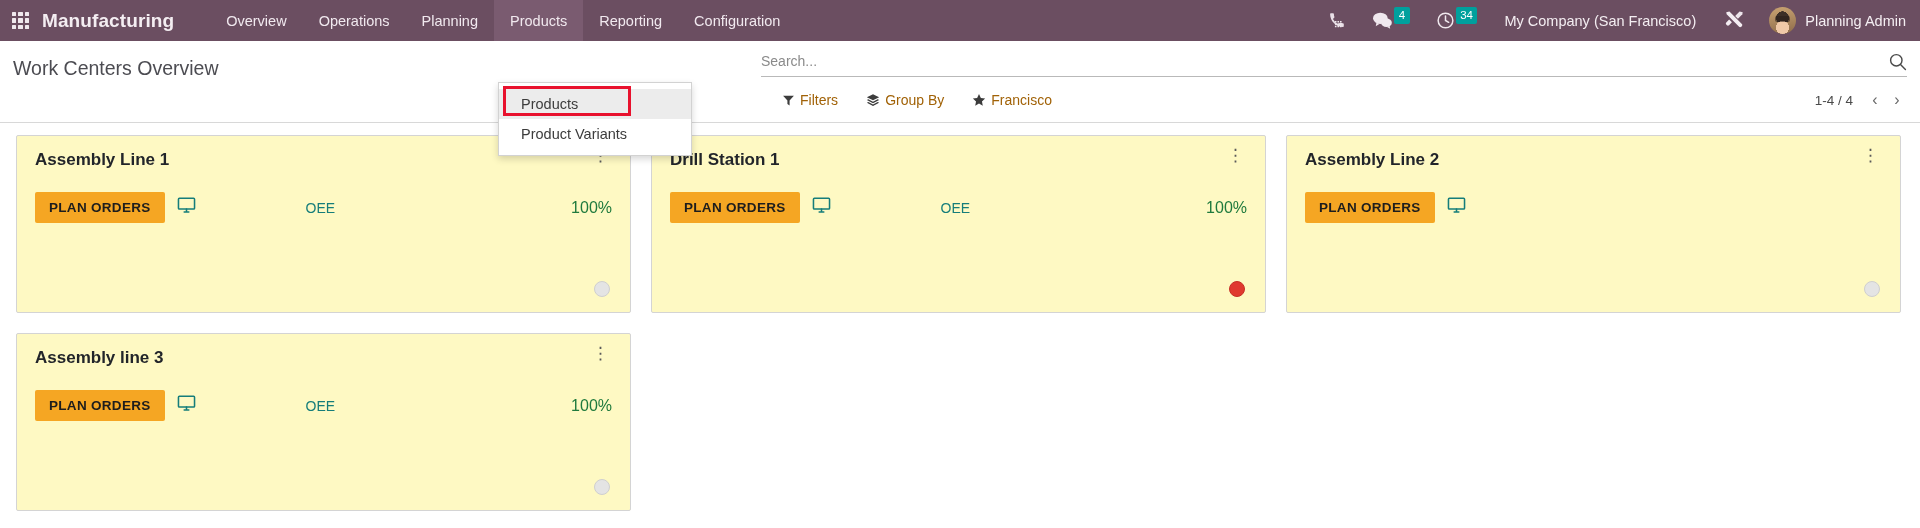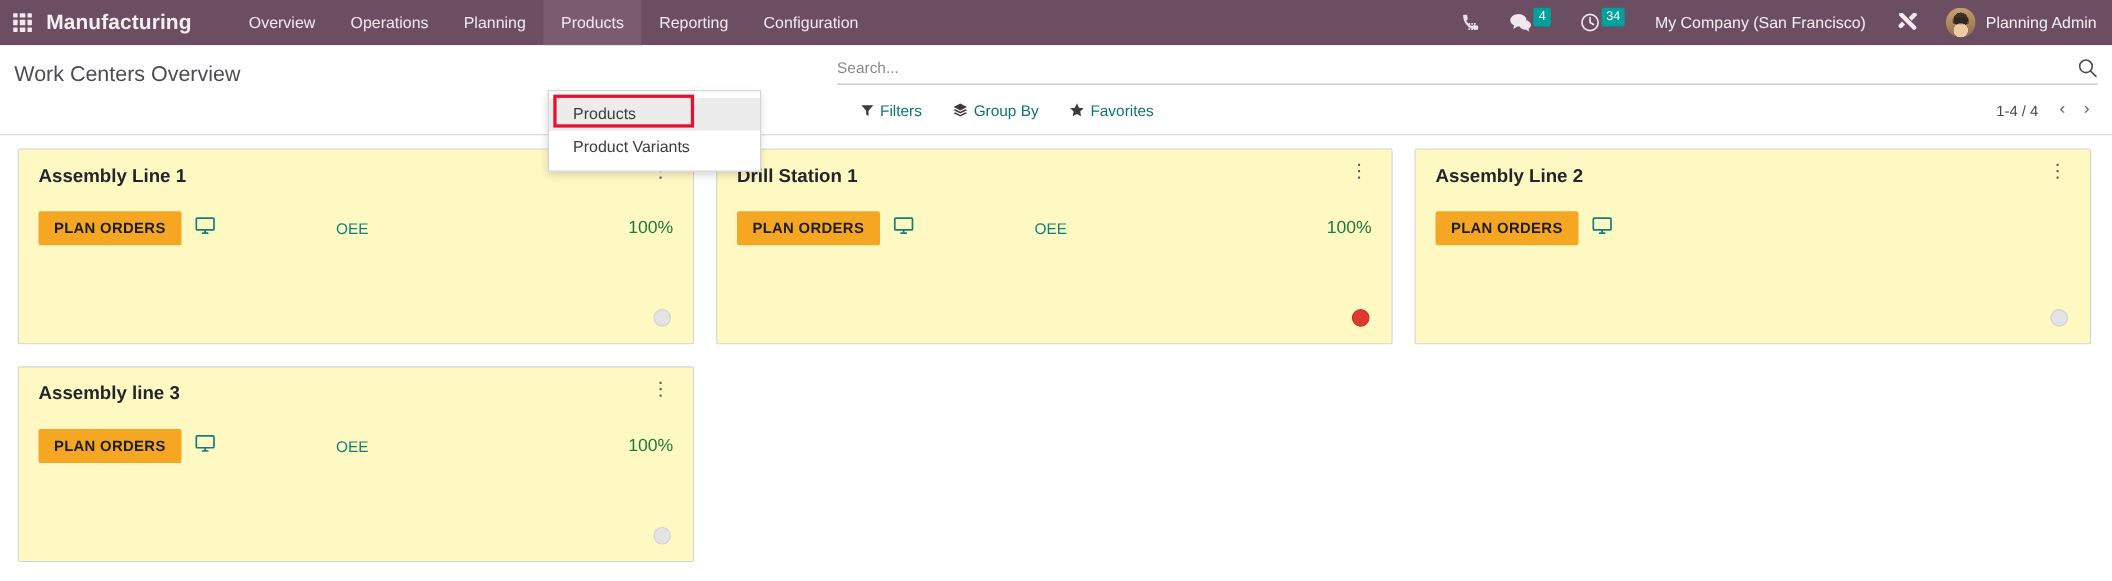--- a/index.html
+++ b/index.html
@@ -148,21 +148,21 @@
   .search-icon { width: 19px; height: 19px; flex: none; }
   .filter-row {
     display: flex; align-items: center;
     margin-top: 12px;
     padding-left: 21px;
   }
   .filter-btn {
     display: flex; align-items: center;
     gap: 5px;
     font-size: 14px;
-    color: #0f766e;
+    color: #a16207;
     margin-right: 28px;
     cursor: pointer;
     white-space: nowrap;
     justify-content: flex-end;
   }
   .pager {
     margin-left: auto;
     display: flex; align-items: center;
     gap: 2px;
   }
@@ -383,21 +383,21 @@
             <path d="M12 2L1.5 7.3 12 12.6l10.5-5.3z"></path>
               <path d="M1.5 12.2L12 17.5l10.5-5.3-2.6-1.3L12 14.9l-7.9-4z"></path>
               <path d="M1.5 16.9L12 22.2l10.5-5.3-2.6-1.3L12 19.6l-7.9-4z"></path>
           </svg>
           <span>Group By</span>
         </div>
         <div class="filter-btn">
           <svg width="14" height="14" viewBox="0 0 24 24" fill="#3c3c3c">
               <path d="M12 1.6l3.2 6.9 7.3.9-5.4 5 1.4 7.3L12 18.1l-6.5 3.6 1.4-7.3-5.4-5 7.3-.9z"></path>
             </svg>
-          <span>Favorites</span>
+          <span>Francisco</span>
         </div>
         <div class="pager">
           <span class="pager-text">1-4 / 4</span>
           <span class="pager-arrow">‹</span>
           <span class="pager-arrow">›</span>
         </div>
       </div>
     </div>
   </div>
 

